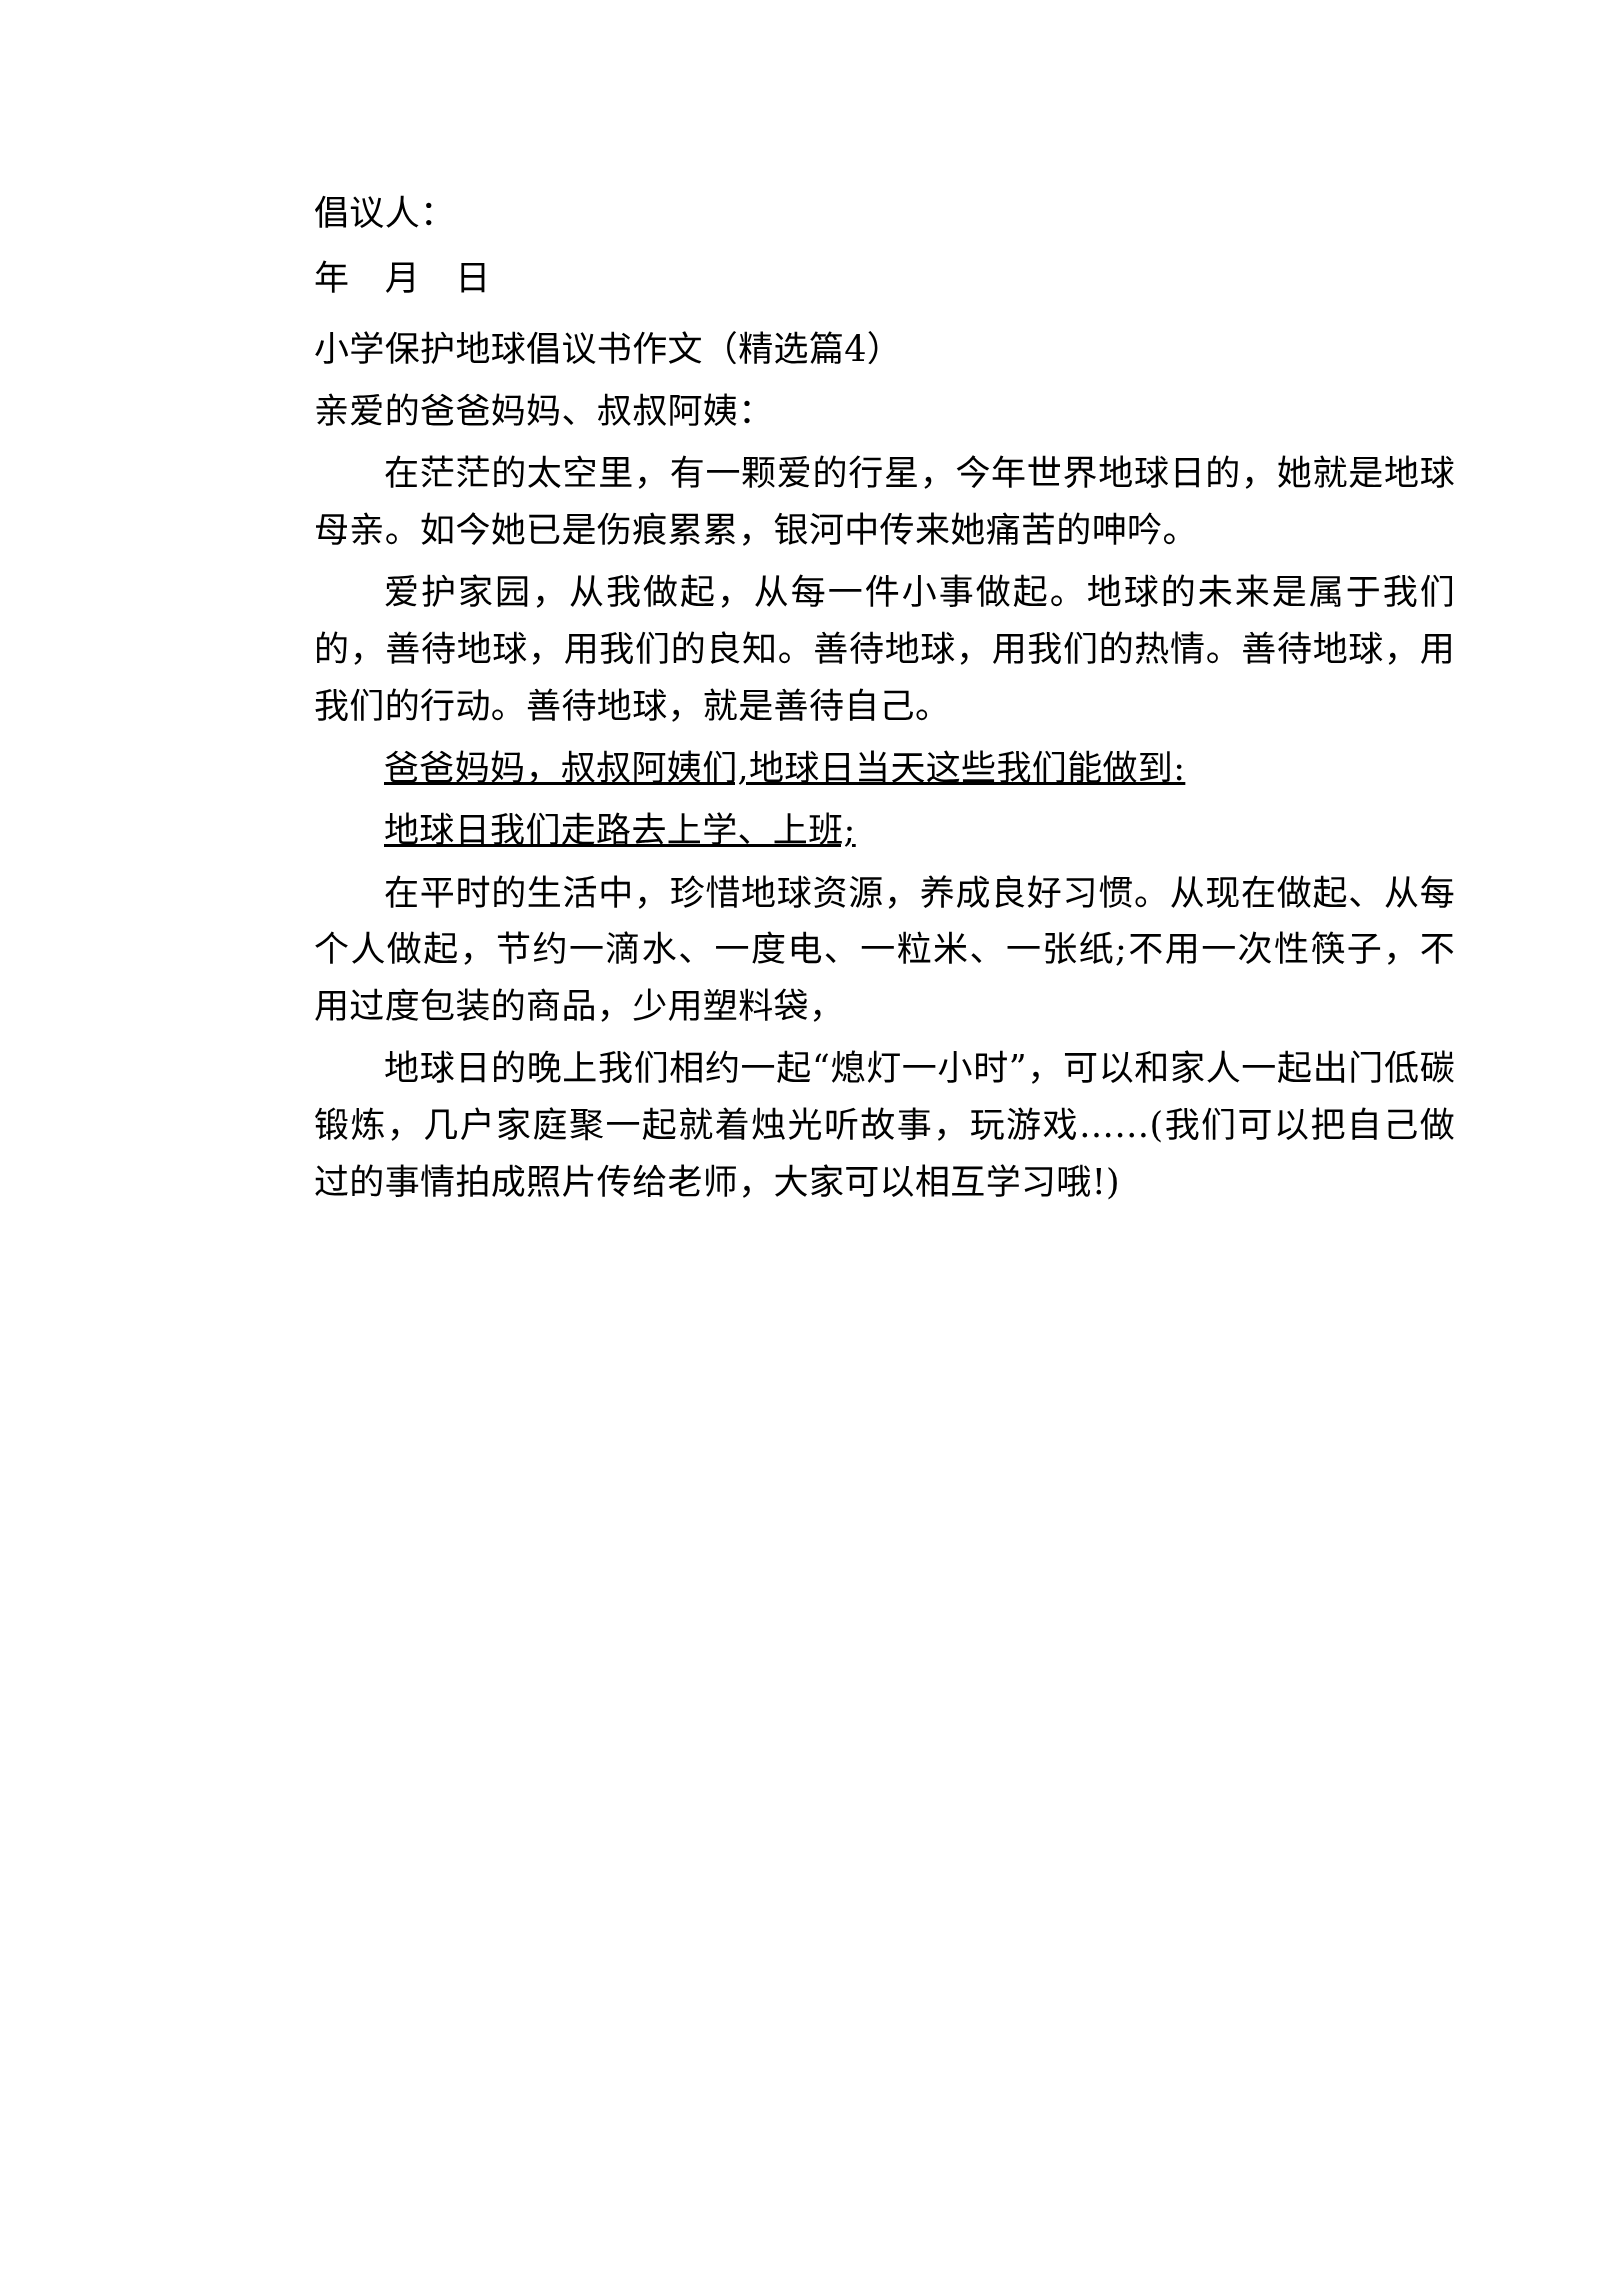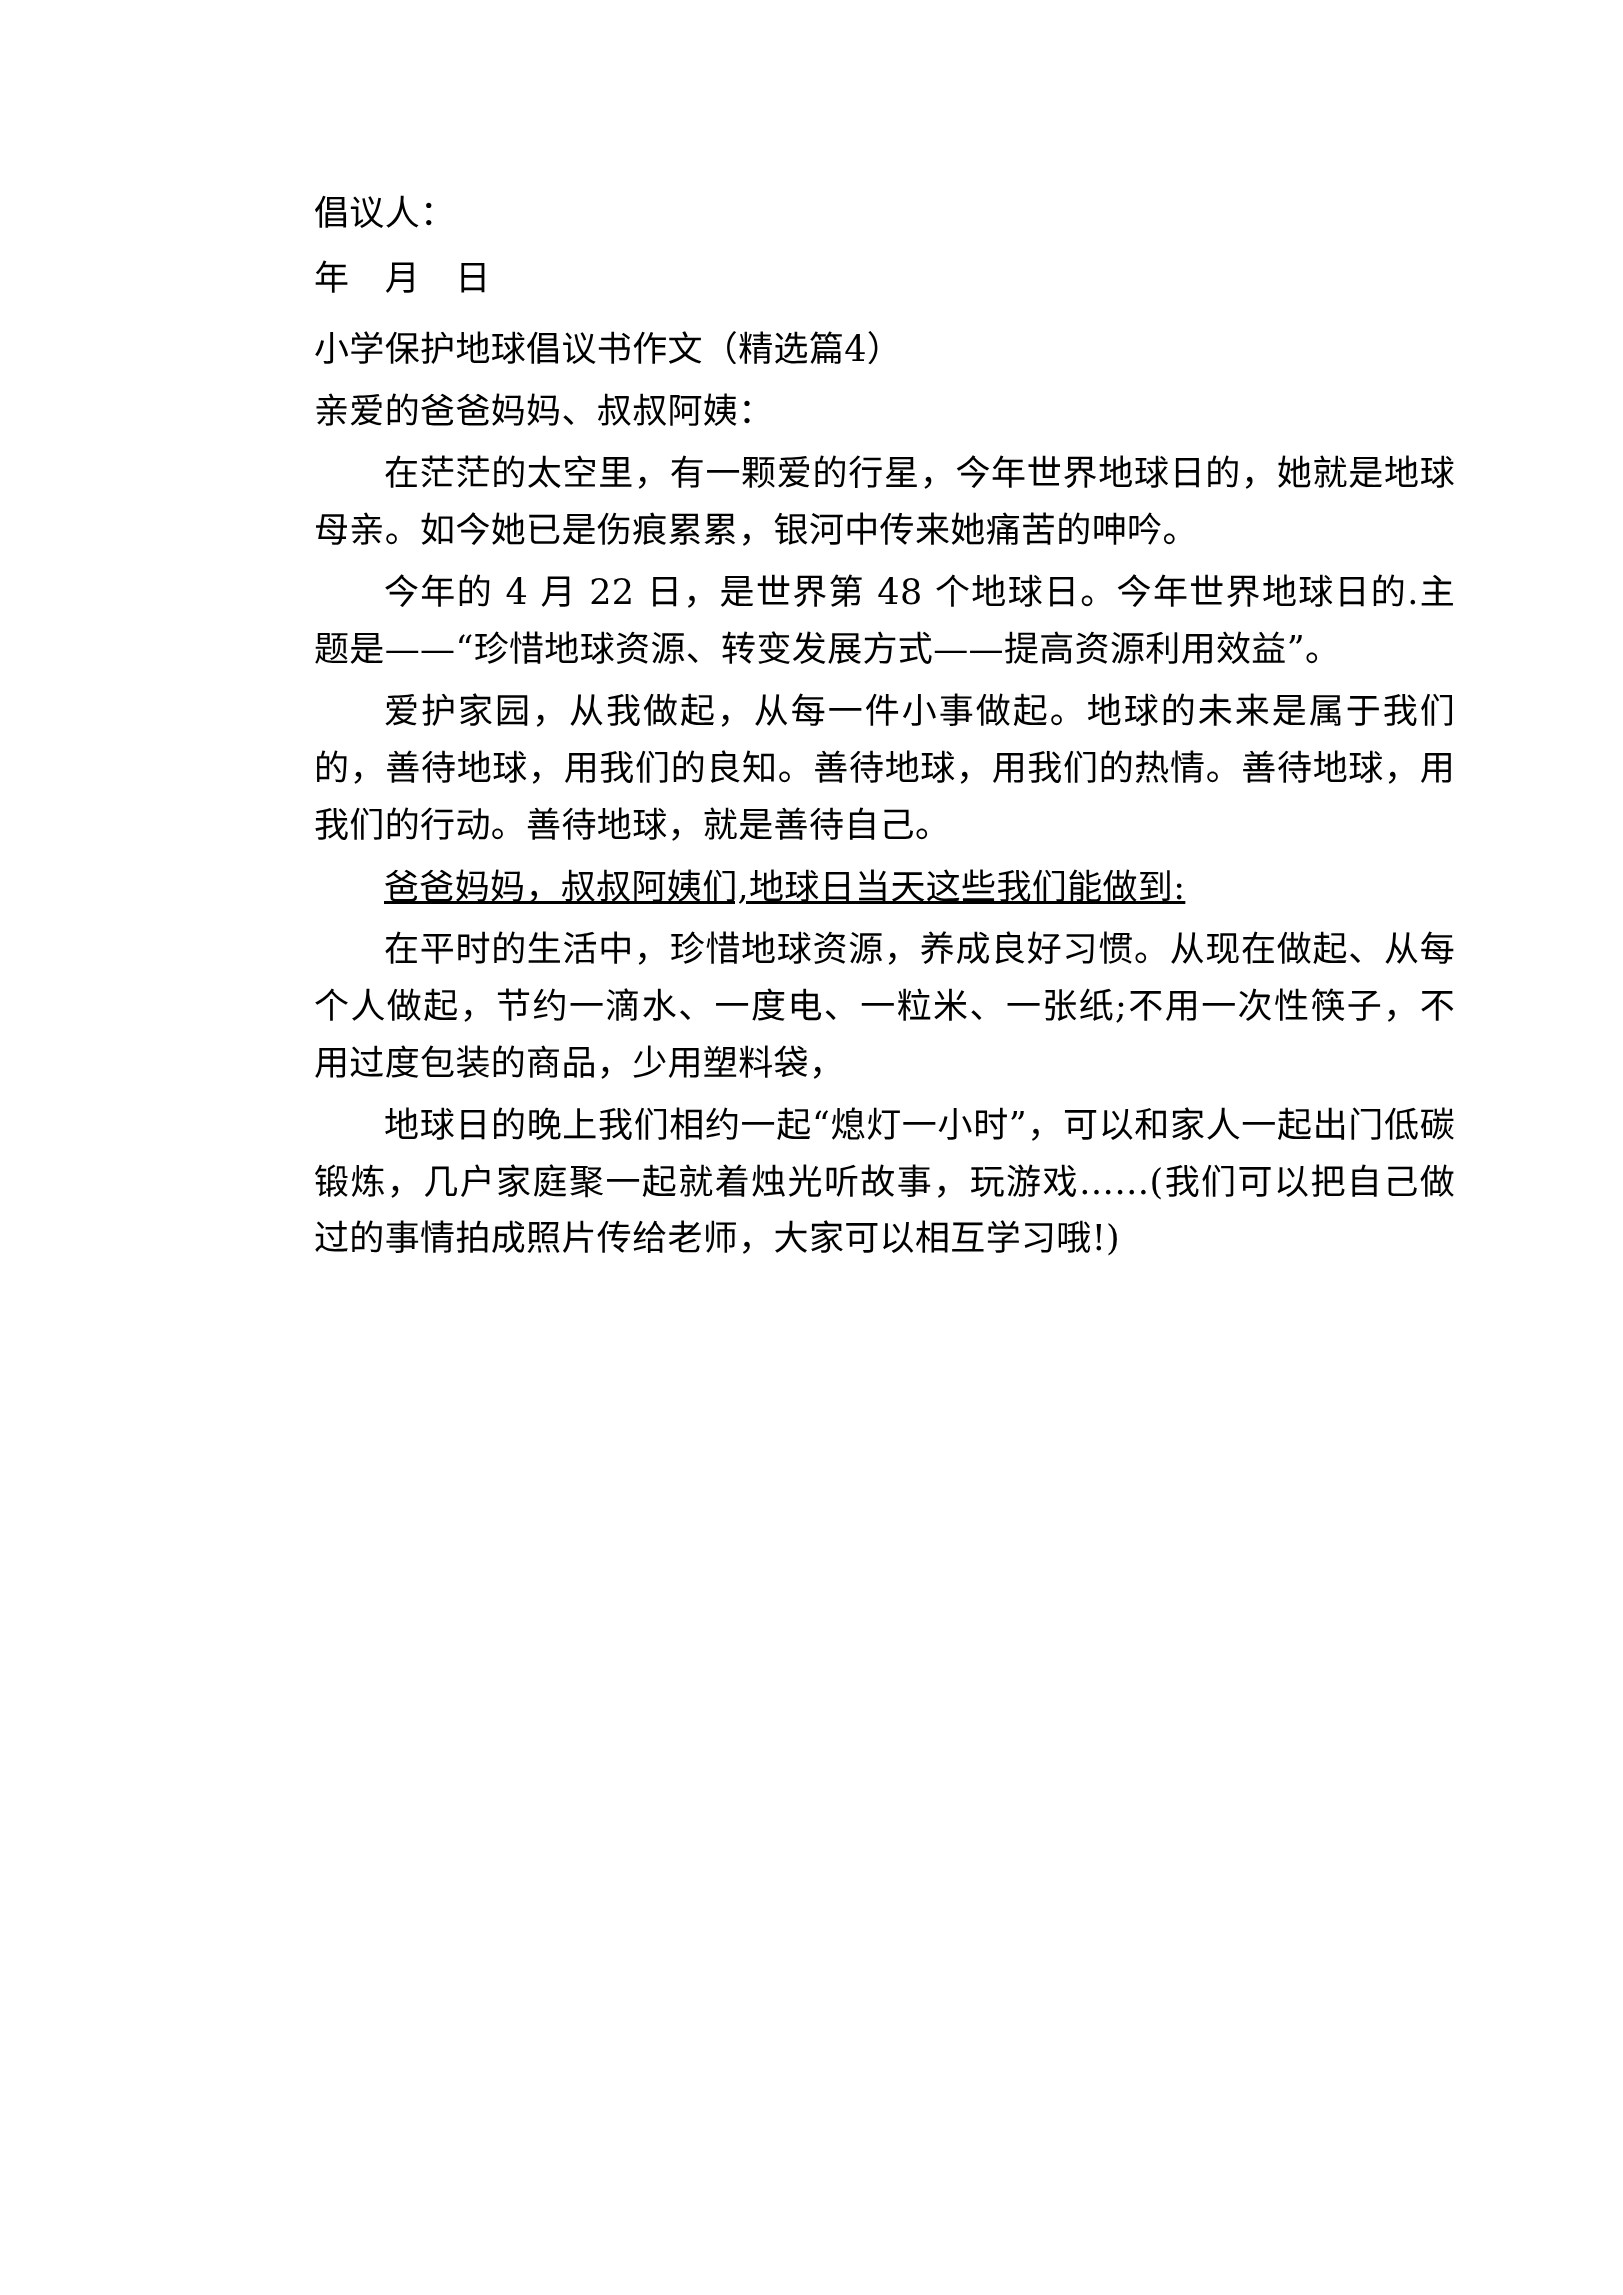--- a/index.html
+++ b/index.html
@@ -69,21 +69,21 @@
 
     <p class="sign-line">倡议人：</p>
 
     <p class="date-line">年 月 日</p>
 
     <p class="heading">小学保护地球倡议书作文（精选篇4）</p>
 
     <p class="salutation">亲爱的爸爸妈妈、叔叔阿姨：</p>
 
     <p class="para">在茫茫的太空里，有一颗爱的行星，今年世界地球日的，她就是地球母亲。如今她已是伤痕累累，银河中传来她痛苦的呻吟。</p>
-    <p class="para">今年的 4 月 22 日，是世界第 48 个地球日。今年世界地球日的.主题是——“珍惜地球资源、转变发展方式——提高资源利用效益”。</p>
     <p class="para">爱护家园，从我做起，从每一件小事做起。地球的未来是属于我们的，善待地球，用我们的良知。善待地球，用我们的热情。善待地球，用我们的行动。善待地球，就是善待自己。</p>
     <p class="item">爸爸妈妈，叔叔阿姨们,地球日当天这些我们能做到:</p>
+    <p class="item">地球日我们走路去上学、上班;</p>
     <p class="para">在平时的生活中，珍惜地球资源，养成良好习惯。从现在做起、从每个人做起，节约一滴水、一度电、一粒米、一张纸;不用一次性筷子，不用过度包装的商品，少用塑料袋，</p>
     <p class="para">地球日的晚上我们相约一起“熄灯一小时”，可以和家人一起出门低碳锻炼，几户家庭聚一起就着烛光听故事，玩游戏……(我们可以把自己做过的事情拍成照片传给老师，大家可以相互学习哦!)</p>
 
   </div>
 </div>
 
 
 </body></html>

